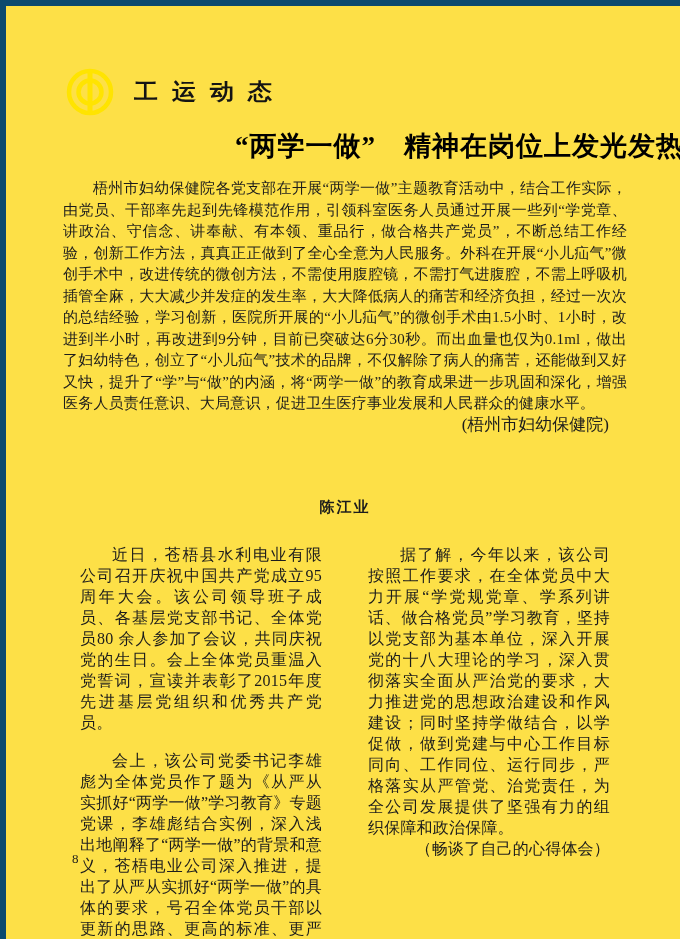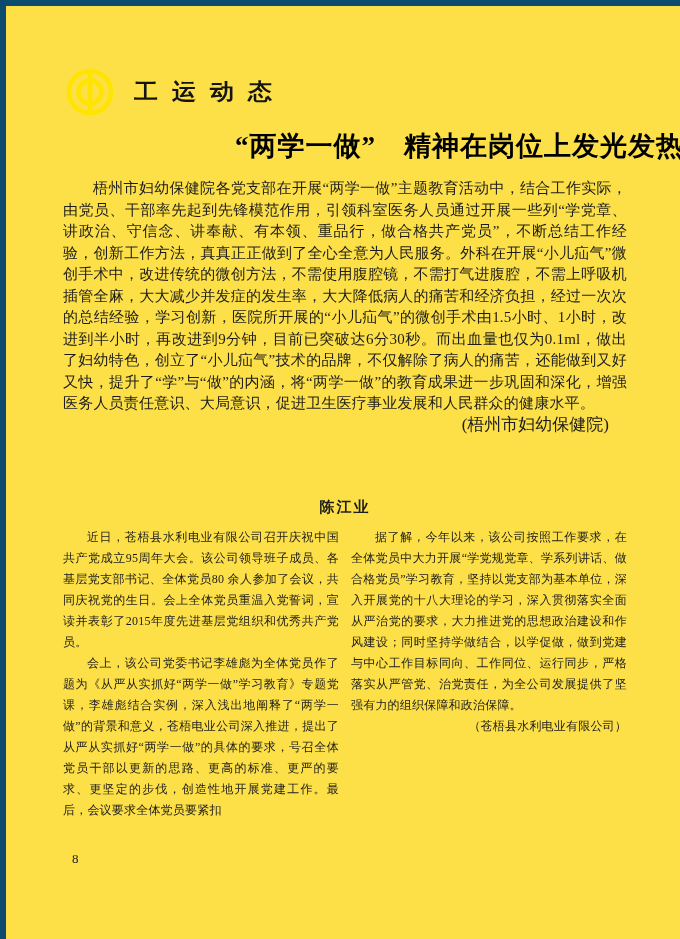--- a/index.html
+++ b/index.html
@@ -103,22 +103,22 @@
     left: 57px;
     width: 564px;
     display: flex;
     gap: 12px;
   }
   .col {
     flex: 1 1 0;
     min-width: 0;
   }
   .col p {
-    margin: 0;
-    font-size: 12px;
+    margin: 17px;
+    font-size: 16px;
     line-height: 21px;
     text-align: justify;
     letter-spacing: 0.2px;
   }
   .col p.indent { text-indent: 2em; }
   .pub { float: right; }
 
   
   .pagenum {
     position: absolute;
@@ -152,19 +152,19 @@
 
 
   <div class="author">陈江业</div>
 
   <div class="columns">
     <div class="col">
       <p class="indent">近日，苍梧县水利电业有限公司召开庆祝中国共产党成立95周年大会。该公司领导班子成员、各基层党支部书记、全体党员80 余人参加了会议，共同庆祝党的生日。会上全体党员重温入党誓词，宣读并表彰了2015年度先进基层党组织和优秀共产党员。</p>
       <p class="indent">会上，该公司党委书记李雄彪为全体党员作了题为《从严从实抓好“两学一做”学习教育》专题党课，李雄彪结合实例，深入浅出地阐释了“两学一做”的背景和意义，苍梧电业公司深入推进，提出了从严从实抓好“两学一做”的具体的要求，号召全体党员干部以更新的思路、更高的标准、更严的要求、更坚定的步伐，创造性地开展党建工作。最后，会议要求全体党员要紧扣</p>
     </div>
     <div class="col">
-      <p class="indent"><span>据了解，今年以来，该公司按照工作要求，在全体党员中大力开展“学党规党章、学系列讲话、做合格党员”学习教育，坚持以党支部为基本单位，深入开展党的十八大理论的学习，深入贯彻落实全面从严治党的要求，大力推进党的思想政治建设和作风建设；同时坚持学做结合，以学促做，做到党建与中心工作目标同向、工作同位、运行同步，严格落实从严管党、治党责任，为全公司发展提供了坚强有力的组织保障和政治保障。</span><span class="pub">（苍梧县水利电业有限公司）</span></p>
+      <p class="indent"><span>据了解，今年以来，该公司按照工作要求，在全体党员中大力开展“学党规党章、学系列讲话、做合格党员”学习教育，坚持以党支部为基本单位，深入开展党的十八大理论的学习，深入贯彻落实全面从严治党的要求，大力推进党的思想政治建设和作风建设；同时坚持学做结合，以学促做，做到党建与中心工作目标同向、工作同位、运行同步，严格落实从严管党、治党责任，为全公司发展提供了坚强有力的组织保障和政治保障。</span><span class="pub">（畅谈了自己的心得体会）</span></p>
     </div>
   </div>
 
   <div class="pagenum">8</div>
 
 </div>
 
 </body></html>

